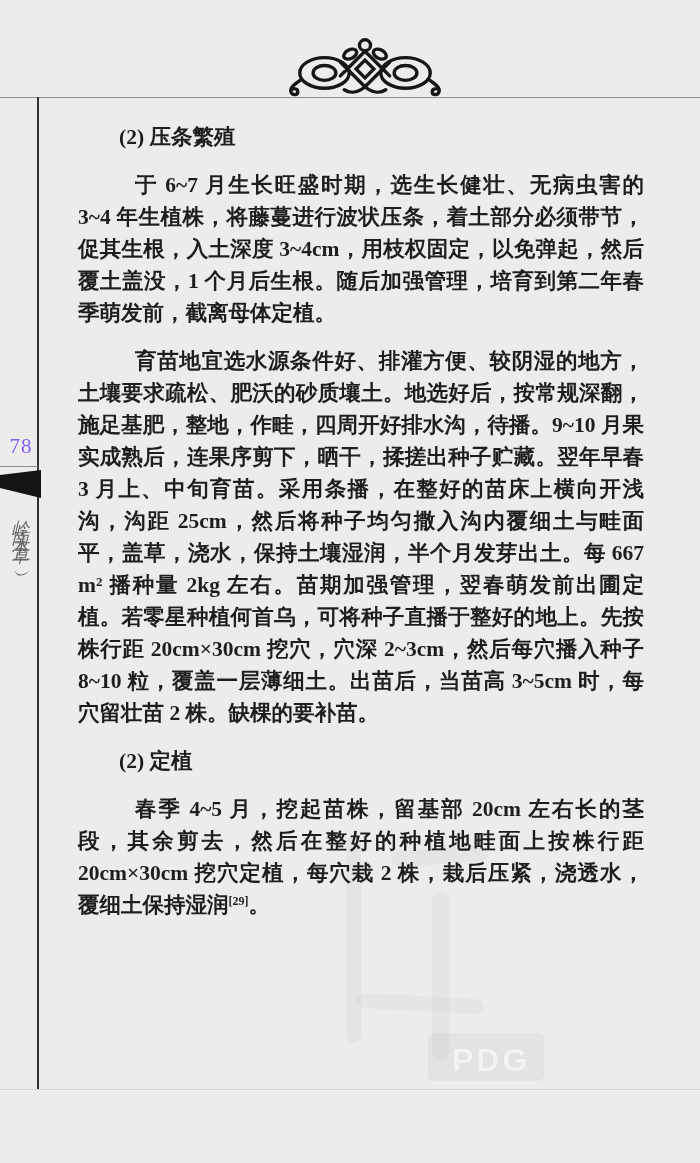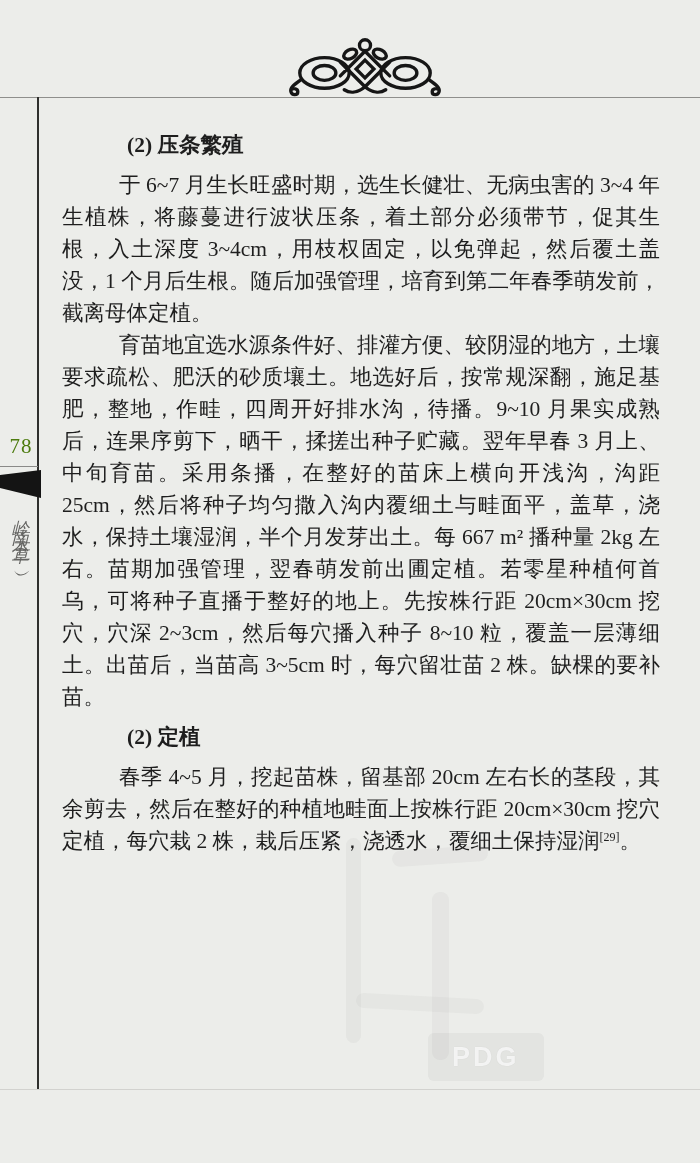--- a/index.html
+++ b/index.html
@@ -9,42 +9,42 @@
   .rule{position:absolute;background:#8f8f8c;}
   .rule-top{left:0;top:97px;width:700px;height:1px;}
   .rule-left{left:37px;top:97px;width:2px;height:992px;background:#2f2f2d;}
   .rule-bottom{left:0;top:1089px;width:700px;height:1px;background:#d2d2cf;}
   .rule-pageno{left:0;top:466px;width:38px;height:1px;background:#8a8a88;}
   
   .ornament{position:absolute;left:281px;top:36px;width:168px;height:62px;}
   .ornament svg{display:block;width:100%;height:100%;}
   
   .pageno{position:absolute;left:4px;top:434px;width:34px;text-align:center;
-          font-size:21px;color:#4d7c0f;letter-spacing:1px;}
+          font-size:21px;color:#8b5cf6;letter-spacing:1px;}
   .wedge{position:absolute;left:0;top:470px;width:41px;height:28px;background:#141414;
          clip-path:polygon(0 18%,100% 0%,100% 100%,0 64%);}
   .spine-title{position:absolute;left:8px;top:506px;height:230px;
                writing-mode:vertical-rl;text-orientation:mixed;
                font-size:17.5px;letter-spacing:9px;color:#4d4d4b;
                font-style:italic;opacity:.85;}
   
   .wm{position:absolute;pointer-events:none;}
   .wm-s1{left:346px;top:838px;width:15px;height:205px;border-radius:8px;background:rgba(95,95,90,.055);}
   .wm-s2{left:392px;top:848px;width:96px;height:16px;border-radius:8px;background:rgba(95,95,90,.05);transform:rotate(-4deg);}
   .wm-s3{left:432px;top:892px;width:17px;height:168px;border-radius:8px;background:rgba(95,95,90,.05);}
   .wm-s4{left:356px;top:996px;width:128px;height:15px;border-radius:8px;background:rgba(95,95,90,.045);transform:rotate(3deg);}
   .wm-band{left:428px;top:1033px;width:116px;height:48px;border-radius:6px;background:rgba(80,80,75,.055);}
   .wm-pdg{left:452px;top:1042px;font-family:"Liberation Sans","DejaVu Sans",sans-serif;
-          font-weight:bold;font-size:27px;letter-spacing:3px;color:rgba(255,255,255,.78);
+          font-weight:bold;font-size:32px;letter-spacing:3px;color:rgba(255,255,255,.78);
           text-shadow:0 0 1px rgba(0,0,0,.12);}
   
   .textcol{position:absolute;left:62px;top:121px;width:598px;color:#1e1e1e;
            font-size:21.5px;line-height:32px;text-align:justify;text-justify:inter-character;}
-  .h{font-weight:700;text-indent:57px;margin:8px;text-align:left;}
-  .p{text-indent:57px;margin:0;}
+  .h{font-weight:700;text-indent:57px;margin:0;text-align:left;}
+  .p{text-indent:57px;margin:16px;font-weight:bold;}
   sup.fn{font-size:12px;line-height:0;vertical-align:7px;letter-spacing:0;}
 </style>
 </head>
 <body>
 
 <div class="page">
 
   <div class="ornament">
     <svg viewBox="0 0 170 62" fill="none" stroke="#161616" stroke-width="3.4" stroke-linecap="round">
       <circle cx="85" cy="9" r="5.6"></circle>

